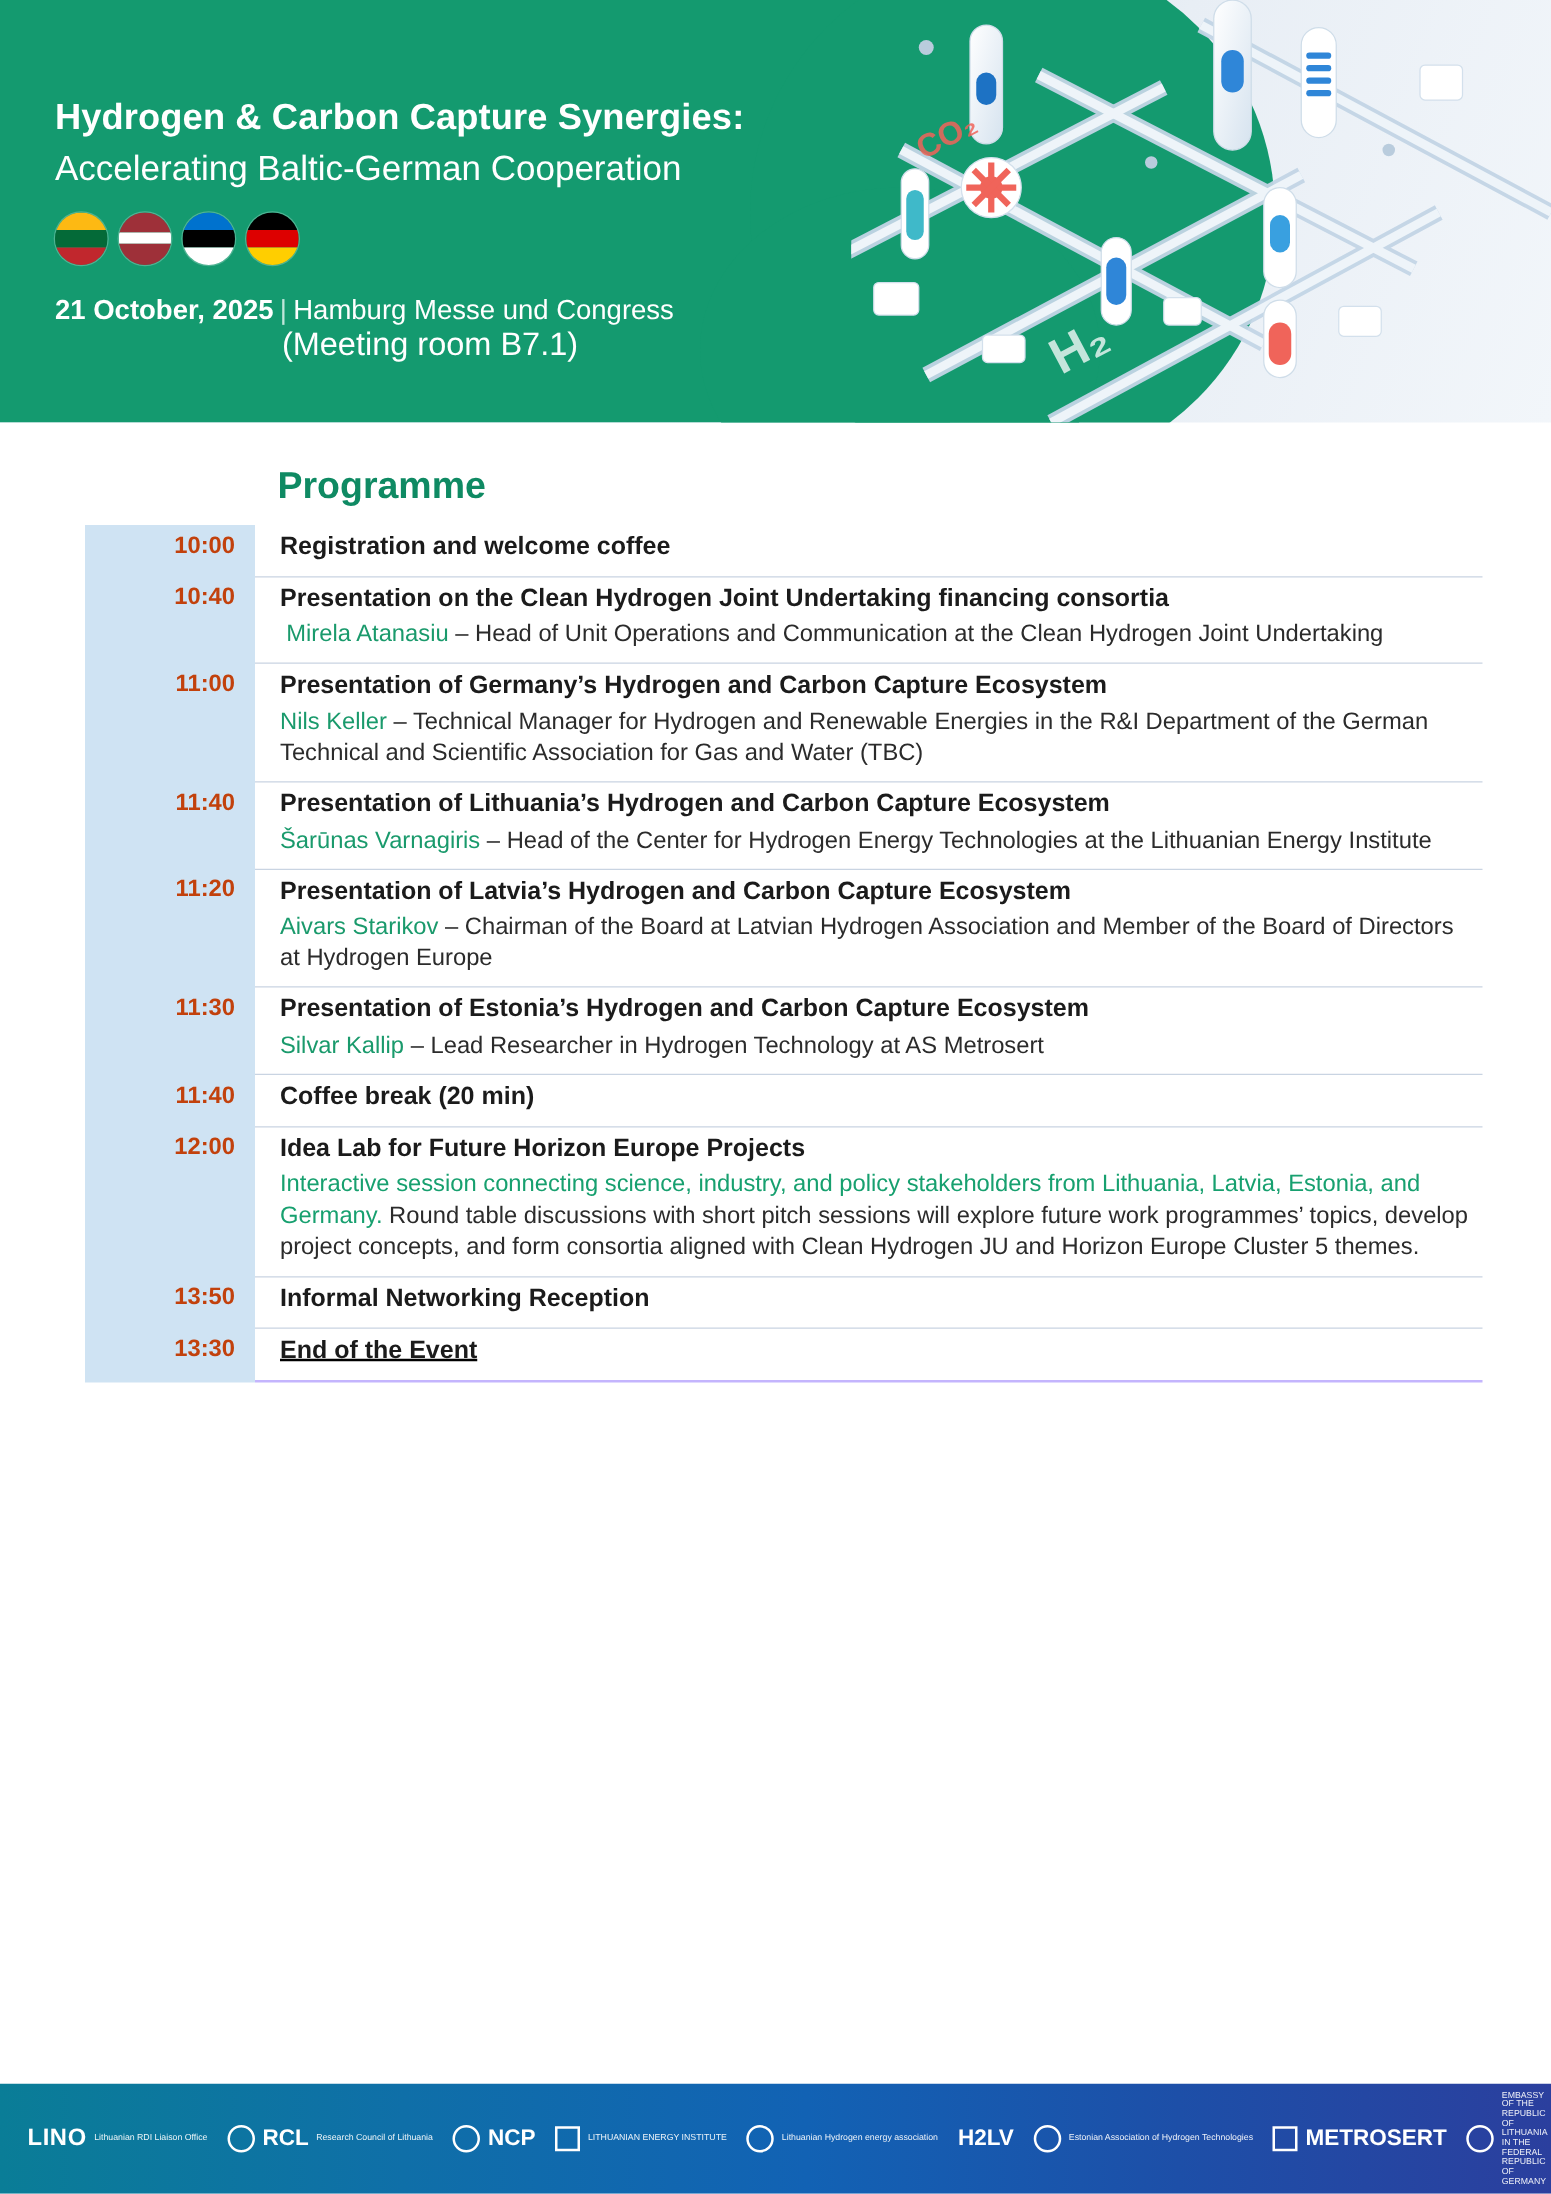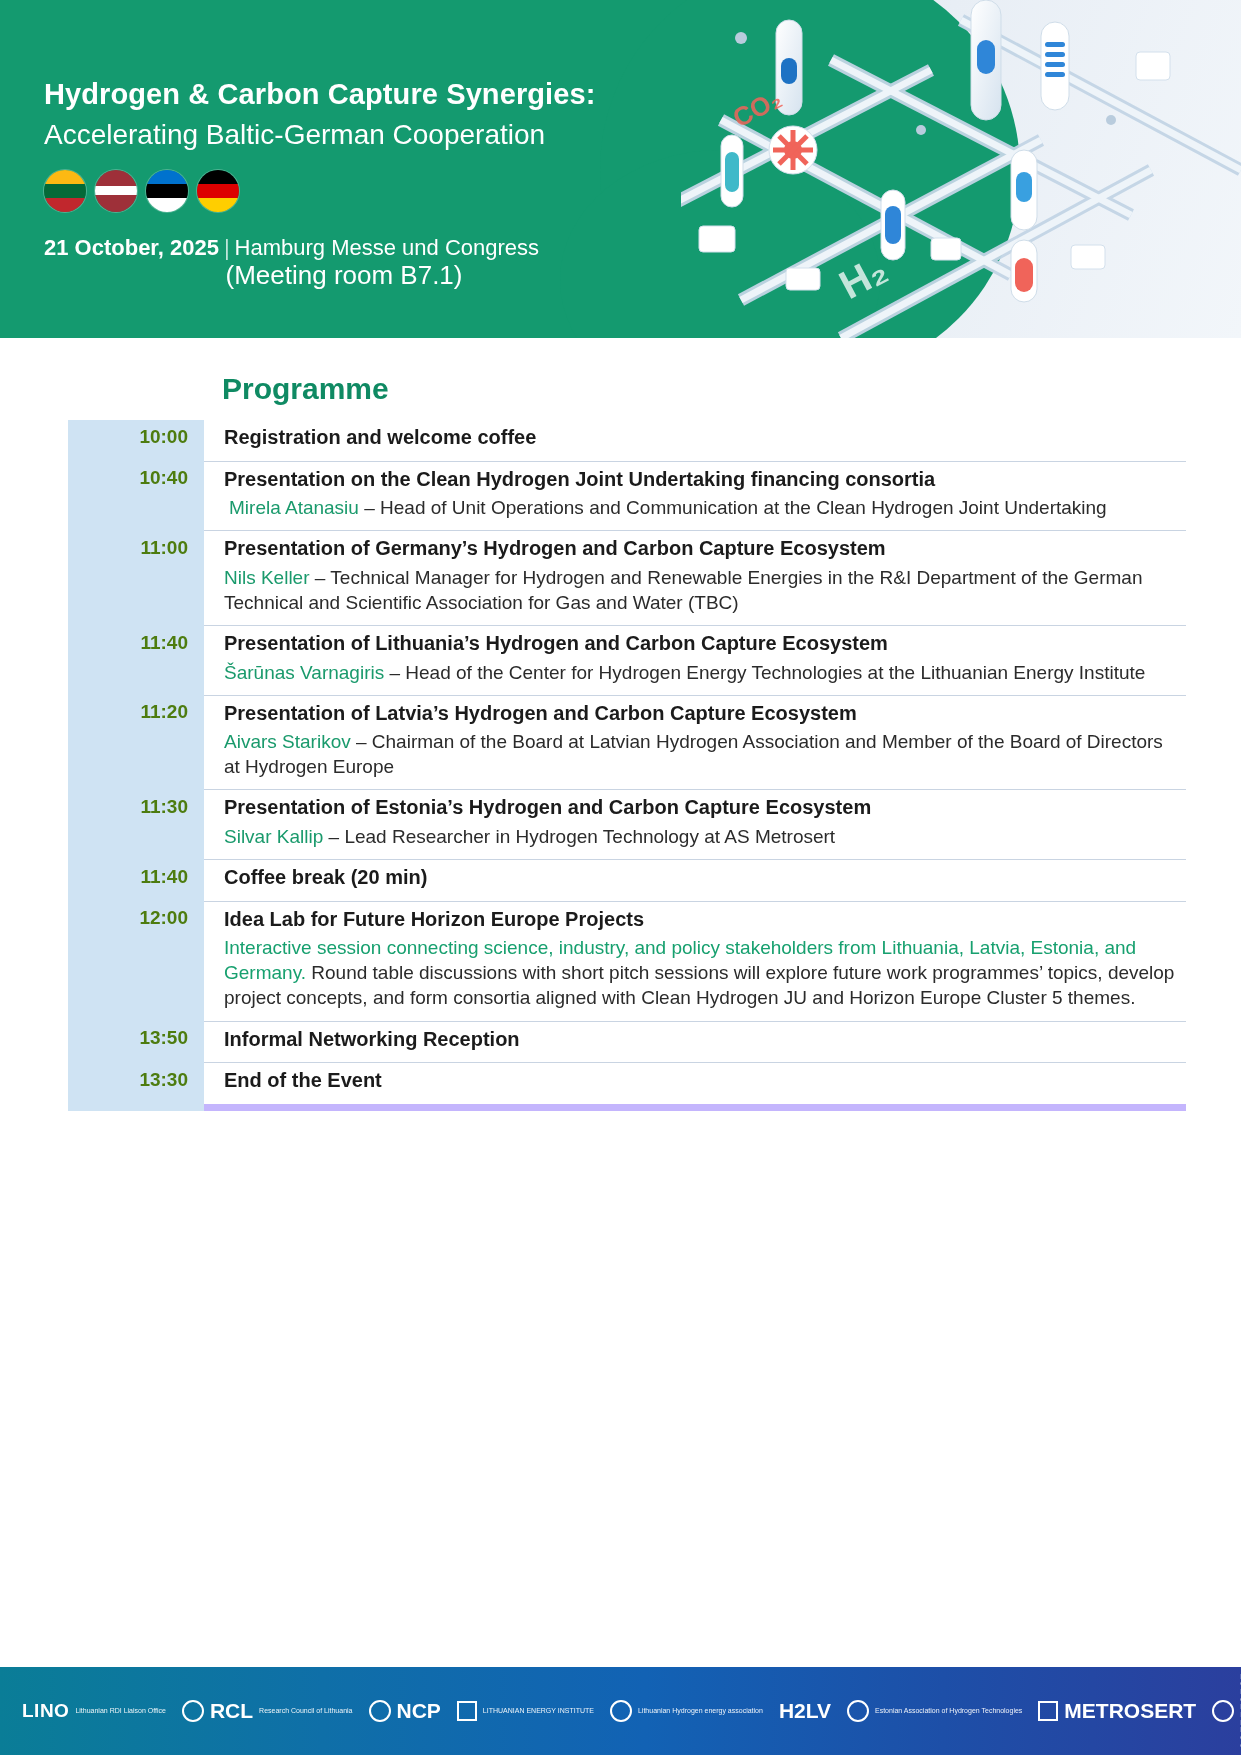--- a/index.html
+++ b/index.html
@@ -117,30 +117,30 @@
     position: relative;
     width: 1118px;
     border-collapse: collapse;
     table-layout: fixed;
   }
   table.prog td { vertical-align: top; }
   td.time {
     width: 136px;
     text-align: right;
     padding: 6px 16px 9px 0;
-    color: #4d7c0f;
+    color: #c2410c;
     font-weight: bold;
     font-size: 19px;
     white-space: nowrap;
   }
   td.content {
     padding: 5px 10px 10px 20px;
     border-bottom: 1px solid #c9d4e2;
   }
-  tr:last-child td.content { border-bottom: 7px solid #c4b5fd; }
+  tr:last-child td.content { border-bottom: 2px solid #c4b5fd; text-decoration: underline; }
   .item-title {
     font-size: 20px;
     font-weight: bold;
     color: #1b1b1b;
     line-height: 1.28;
   }
   .item-desc {
     font-size: 19px;
     color: #2b2b2b;
     line-height: 1.32;
@@ -165,21 +165,21 @@
   .logo {
     color: #ffffff;
     display: flex;
     align-items: center;
     gap: 6px;
     font-size: 11px;
     line-height: 1.1;
     white-space: nowrap;
   }
   .logo .big { font-size: 19px; font-weight: bold; letter-spacing: .5px; }
-  .logo .mid { font-size: 21px; font-weight: bold; }
+  .logo .mid { font-size: 18px; font-weight: bold; }
   .logo .tiny { font-size: 7px; opacity: .92; }
   .logo-mark {
     width: 22px; height: 22px; border-radius: 50%;
     border: 2px solid #ffffff; display: inline-block; flex: none;
   }
   .logo-sq {
     width: 20px; height: 20px; border: 2px solid #ffffff;
     display: inline-block; flex: none;
   }
 </style>

